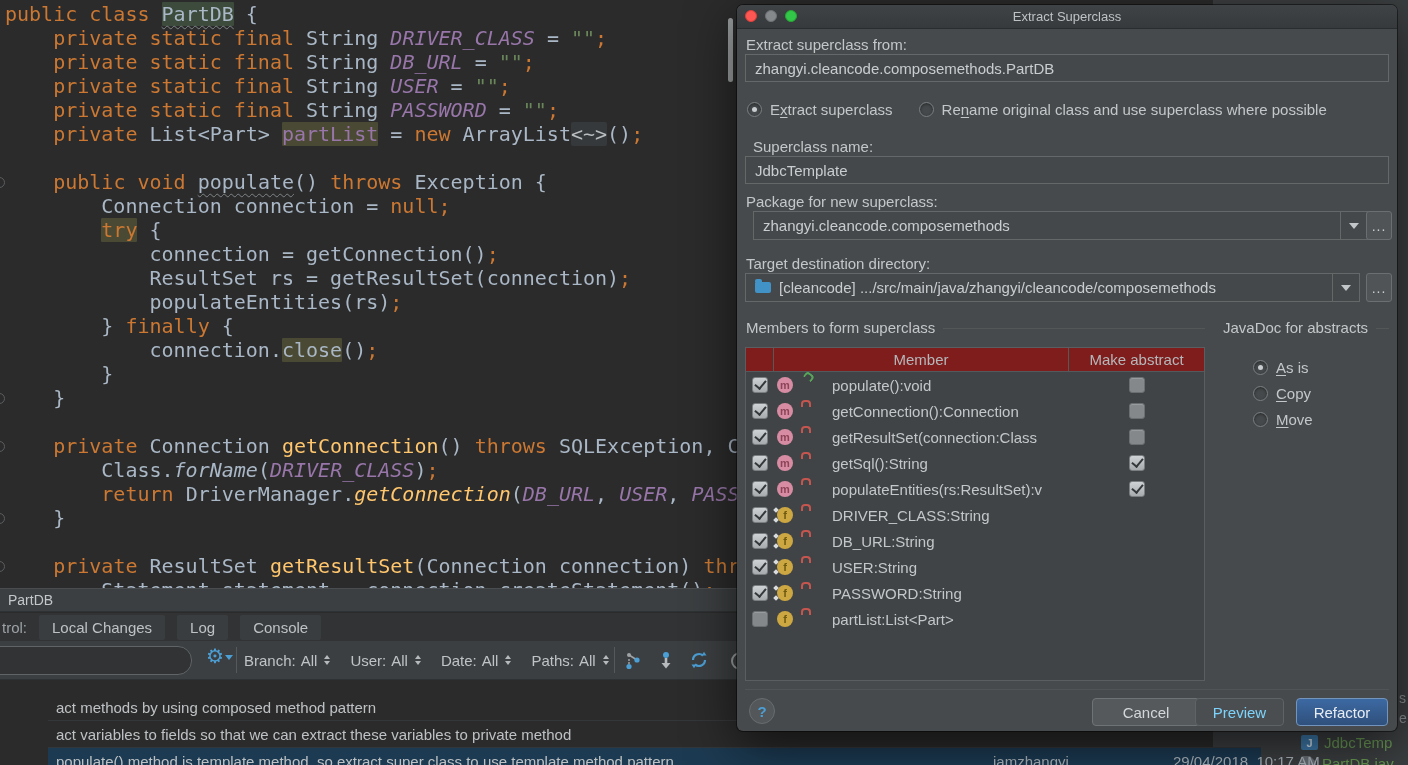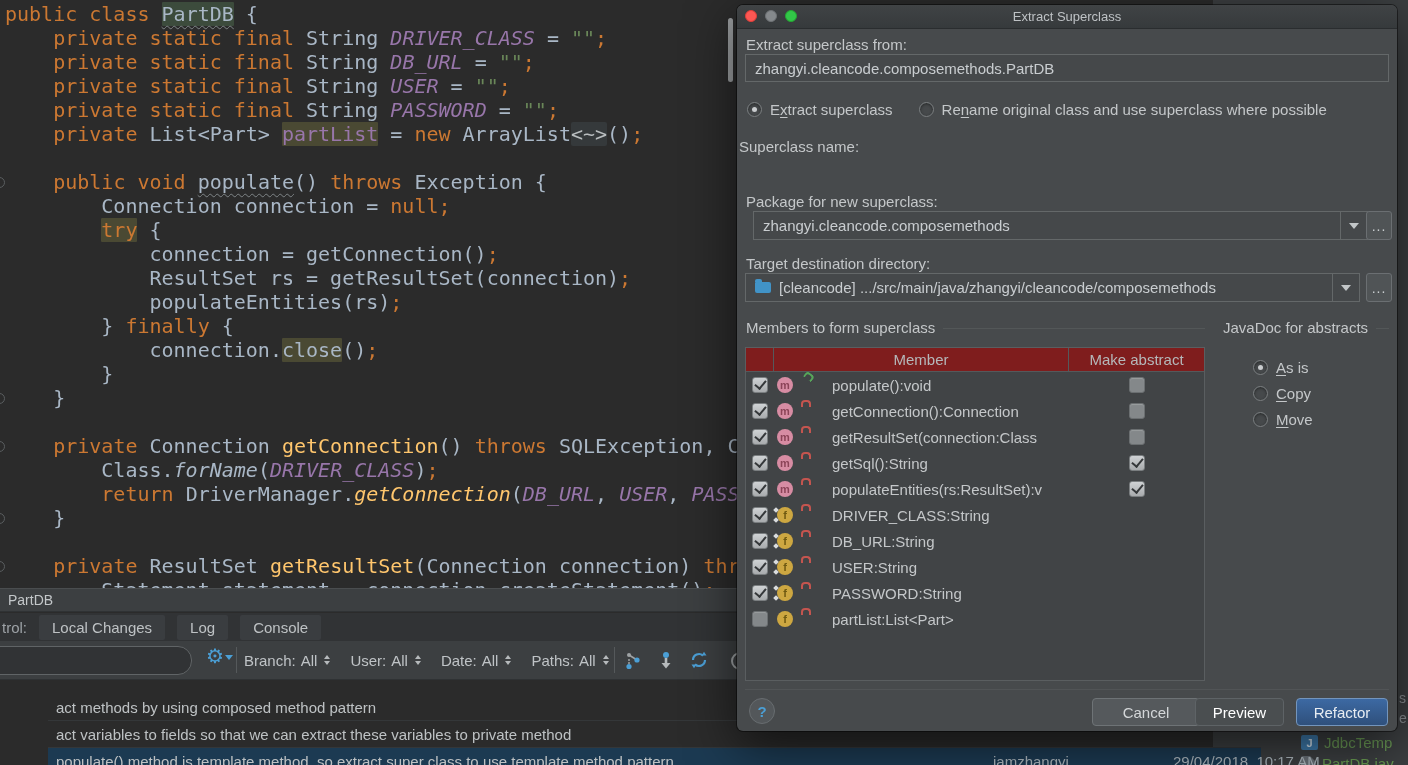--- a/index.html
+++ b/index.html
@@ -128,21 +128,21 @@
   .lock.open::before{border-color:#57A65A;transform:rotate(38deg);left:4px;top:-6px;}
 
   .javadoc-opts{position:absolute;left:516px;top:330px;display:flex;flex-direction:column;gap:9px;}
   .hr-bottom{position:absolute;left:8px;top:660px;width:644px;height:1px;background:#55595B;opacity:.7;}
   .helpbtn{position:absolute;left:12px;top:669px;width:26px;height:26px;border-radius:50%;background:#53575A;
            border:1px solid #686D70;box-sizing:border-box;color:#4B9FD5;font-weight:bold;font-size:15px;
            display:flex;align-items:center;justify-content:center;}
   .btn{position:absolute;top:669px;height:28px;border-radius:4px;box-sizing:border-box;
        display:flex;align-items:center;justify-content:center;font-size:15px;}
   .btn-cancel{left:355px;width:108px;background:#55595C;border:1px solid #6E7376;color:#D4D7D9;}
-  .btn-preview{left:458px;width:89px;background:#4A4E50;border:1px solid #5E6366;color:#ffffff;}
+  .btn-preview{left:458px;width:89px;background:#4A4E50;border:1px solid #5E6366;color:#7dd3fc;}
   .btn-refactor{left:559px;width:92px;background:linear-gradient(#3C69A3,#2F507C);border:1px solid #7395BD;color:#E8EDF2;}
   u{text-underline-offset:2px;}
 </style>
 </head>
 <body>
 
 <div id="app">
 
   <div class="editor">
     <div class="code"><div class="code-line"><span class="tk-k">public class </span><span class="tk-t tk-hlg tk-sq">PartDB</span><span class="tk-t"> {</span></div><div class="code-line"><span class="tk-t">    </span><span class="tk-k">private static final </span><span class="tk-t">String </span><span class="tk-fs">DRIVER_CLASS</span><span class="tk-t"> = </span><span class="tk-s">""</span><span class="tk-k">;</span></div><div class="code-line"><span class="tk-t">    </span><span class="tk-k">private static final </span><span class="tk-t">String </span><span class="tk-fs">DB_URL</span><span class="tk-t"> = </span><span class="tk-s">""</span><span class="tk-k">;</span></div><div class="code-line"><span class="tk-t">    </span><span class="tk-k">private static final </span><span class="tk-t">String </span><span class="tk-fs">USER</span><span class="tk-t"> = </span><span class="tk-s">""</span><span class="tk-k">;</span></div><div class="code-line"><span class="tk-t">    </span><span class="tk-k">private static final </span><span class="tk-t">String </span><span class="tk-fs">PASSWORD</span><span class="tk-t"> = </span><span class="tk-s">""</span><span class="tk-k">;</span></div><div class="code-line"><span class="tk-t">    </span><span class="tk-k">private </span><span class="tk-t">List&lt;Part&gt; </span><span class="tk-f tk-hly">partList</span><span class="tk-t"> = </span><span class="tk-k">new </span><span class="tk-t">ArrayList</span><span class="tk-fold">&lt;~&gt;</span><span class="tk-t">()</span><span class="tk-k">;</span></div><div class="code-line"></div><div class="code-line"><span class="tk-t">    </span><span class="tk-k">public void </span><span class="tk-t tk-sq">populate</span><span class="tk-t">() </span><span class="tk-k">throws </span><span class="tk-t">Exception {</span></div><div class="code-line"><span class="tk-t">        Connection connection = </span><span class="tk-k">null;</span></div><div class="code-line"><span class="tk-t">        </span><span class="tk-k tk-hly">try</span><span class="tk-t"> {</span></div><div class="code-line"><span class="tk-t">            connection = getConnection()</span><span class="tk-k">;</span></div><div class="code-line"><span class="tk-t">            ResultSet rs = getResultSet(connection)</span><span class="tk-k">;</span></div><div class="code-line"><span class="tk-t">            populateEntities(rs)</span><span class="tk-k">;</span></div><div class="code-line"><span class="tk-t">        } </span><span class="tk-k">finally</span><span class="tk-t"> {</span></div><div class="code-line"><span class="tk-t">            connection.</span><span class="tk-t tk-hly">close</span><span class="tk-t">()</span><span class="tk-k">;</span></div><div class="code-line"><span class="tk-t">        }</span></div><div class="code-line"><span class="tk-t">    }</span></div><div class="code-line"></div><div class="code-line"><span class="tk-t">    </span><span class="tk-k">private </span><span class="tk-t">Connection </span><span class="tk-m">getConnection</span><span class="tk-t">() </span><span class="tk-k">throws </span><span class="tk-t">SQLException, C</span></div><div class="code-line"><span class="tk-t">        Class.</span><span class="tk-ti">forName</span><span class="tk-t">(</span><span class="tk-fs">DRIVER_CLASS</span><span class="tk-t">)</span><span class="tk-k">;</span></div><div class="code-line"><span class="tk-t">        </span><span class="tk-k">return </span><span class="tk-t">DriverManager.</span><span class="tk-mi">getConnection</span><span class="tk-t">(</span><span class="tk-fs">DB_URL</span><span class="tk-t">, </span><span class="tk-fs">USER</span><span class="tk-t">, </span><span class="tk-fs">PASS</span></div><div class="code-line"><span class="tk-t">    }</span></div><div class="code-line"></div><div class="code-line"><span class="tk-t">    </span><span class="tk-k">private </span><span class="tk-t">ResultSet </span><span class="tk-m">getResultSet</span><span class="tk-t">(Connection connection) </span><span class="tk-k">thr</span></div><div class="code-line"><span class="tk-t">        Statement statement = connection.createStatement()</span><span class="tk-k">;</span></div></div>
@@ -275,21 +275,24 @@
           <span class="radio-item">
             <span class="radio sel"></span>
             <span>E<u>x</u>tract superclass</span>
           </span>
           <span class="radio-item">
             <span class="radio"></span>
             <span>Re<u>n</u>ame original class and use superclass where possible</span>
           </span>
         </div>
 
-      <div class="lbl" style="left:2px;top:109px">Superclass name:</div>
+      <div class="lbl" style="left:16px;top:109px">Superclass name:</div>
+      <div class="field" style="left:8px;top:127px;width:644px">
+        <span>JdbcTemplate</span>
+      </div>
 
       <div class="lbl" style="left:9px;top:164px">Package for new superclass:</div>
       <div class="field" style="left:16px;top:182px;width:615px;height:29px">
         <span>zhangyi.cleancode.composemethods</span>
         <span class="combo-arrow"></span>
       </div>
       <div class="dotsbtn" style="left:629px;top:182px">...</div>
 
       <div class="lbl" style="left:9px;top:226px">Target destination directory:</div>
       <div class="field" style="left:8px;top:244px;width:615px;height:29px">

